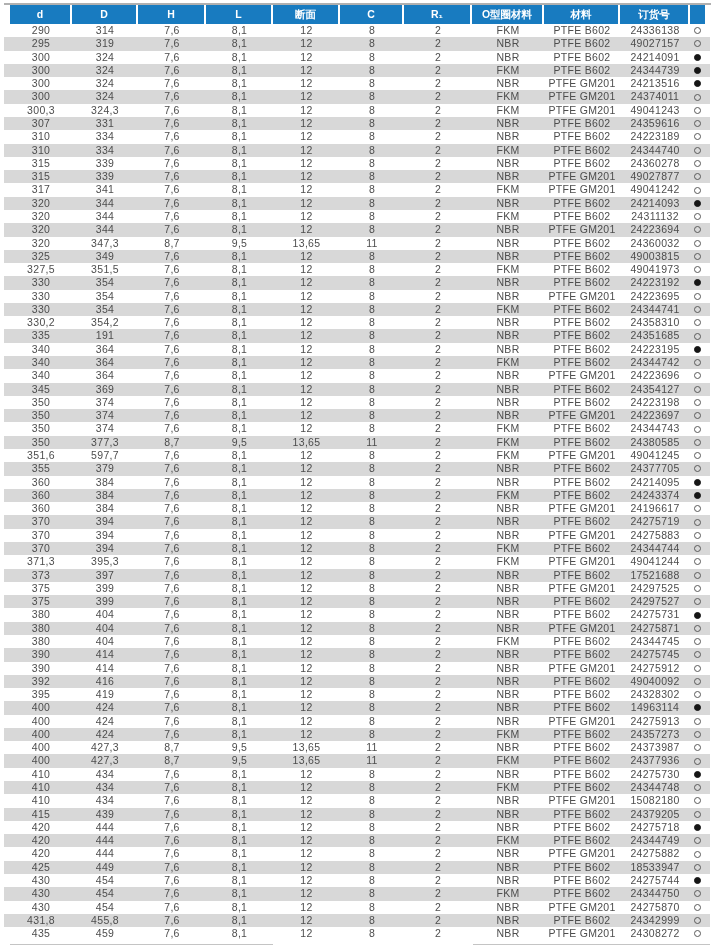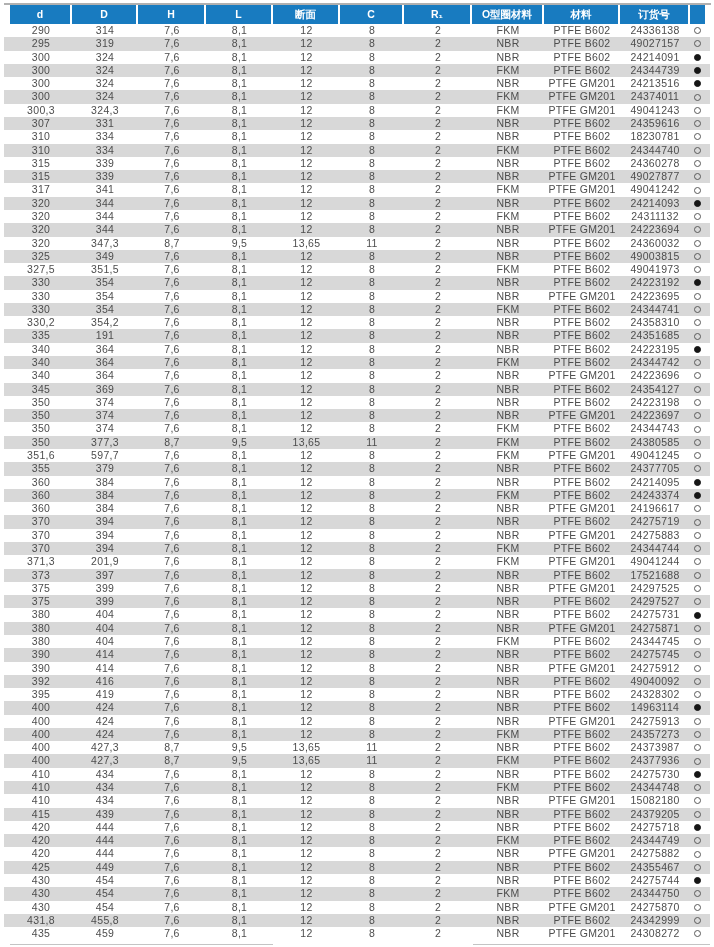--- a/index.html
+++ b/index.html
@@ -190,21 +190,21 @@
       <div class="row">
         <div class="cell c0">310</div>
         <div class="cell c1">334</div>
         <div class="cell c2">7,6</div>
         <div class="cell c3">8,1</div>
         <div class="cell c4">12</div>
         <div class="cell c5">8</div>
         <div class="cell c6">2</div>
         <div class="cell c7">NBR</div>
         <div class="cell c8">PTFE B602</div>
-        <div class="cell c9">18230781</div>
+        <div class="cell c9">24223189</div>
         <div class="cell c10">
           <span class="dot hollow"></span>
         </div>
       </div>
       <div class="row">
         <div class="cell c0">310</div>
         <div class="cell c1">334</div>
         <div class="cell c2">7,6</div>
         <div class="cell c3">8,1</div>
         <div class="cell c4">12</div>
@@ -662,21 +662,21 @@
         <div class="cell c6">2</div>
         <div class="cell c7">FKM</div>
         <div class="cell c8">PTFE B602</div>
         <div class="cell c9">24344744</div>
         <div class="cell c10">
           <span class="dot hollow"></span>
         </div>
       </div>
       <div class="row">
         <div class="cell c0">371,3</div>
-        <div class="cell c1">201,9</div>
+        <div class="cell c1">395,3</div>
         <div class="cell c2">7,6</div>
         <div class="cell c3">8,1</div>
         <div class="cell c4">12</div>
         <div class="cell c5">8</div>
         <div class="cell c6">2</div>
         <div class="cell c7">FKM</div>
         <div class="cell c8">PTFE GM201</div>
         <div class="cell c9">49041244</div>
         <div class="cell c10">
           <span class="dot hollow"></span>
@@ -1015,21 +1015,21 @@
       <div class="row">
         <div class="cell c0">425</div>
         <div class="cell c1">449</div>
         <div class="cell c2">7,6</div>
         <div class="cell c3">8,1</div>
         <div class="cell c4">12</div>
         <div class="cell c5">8</div>
         <div class="cell c6">2</div>
         <div class="cell c7">NBR</div>
         <div class="cell c8">PTFE B602</div>
-        <div class="cell c9">24355467</div>
+        <div class="cell c9">18533947</div>
         <div class="cell c10">
           <span class="dot hollow"></span>
         </div>
       </div>
       <div class="row">
         <div class="cell c0">430</div>
         <div class="cell c1">454</div>
         <div class="cell c2">7,6</div>
         <div class="cell c3">8,1</div>
         <div class="cell c4">12</div>

